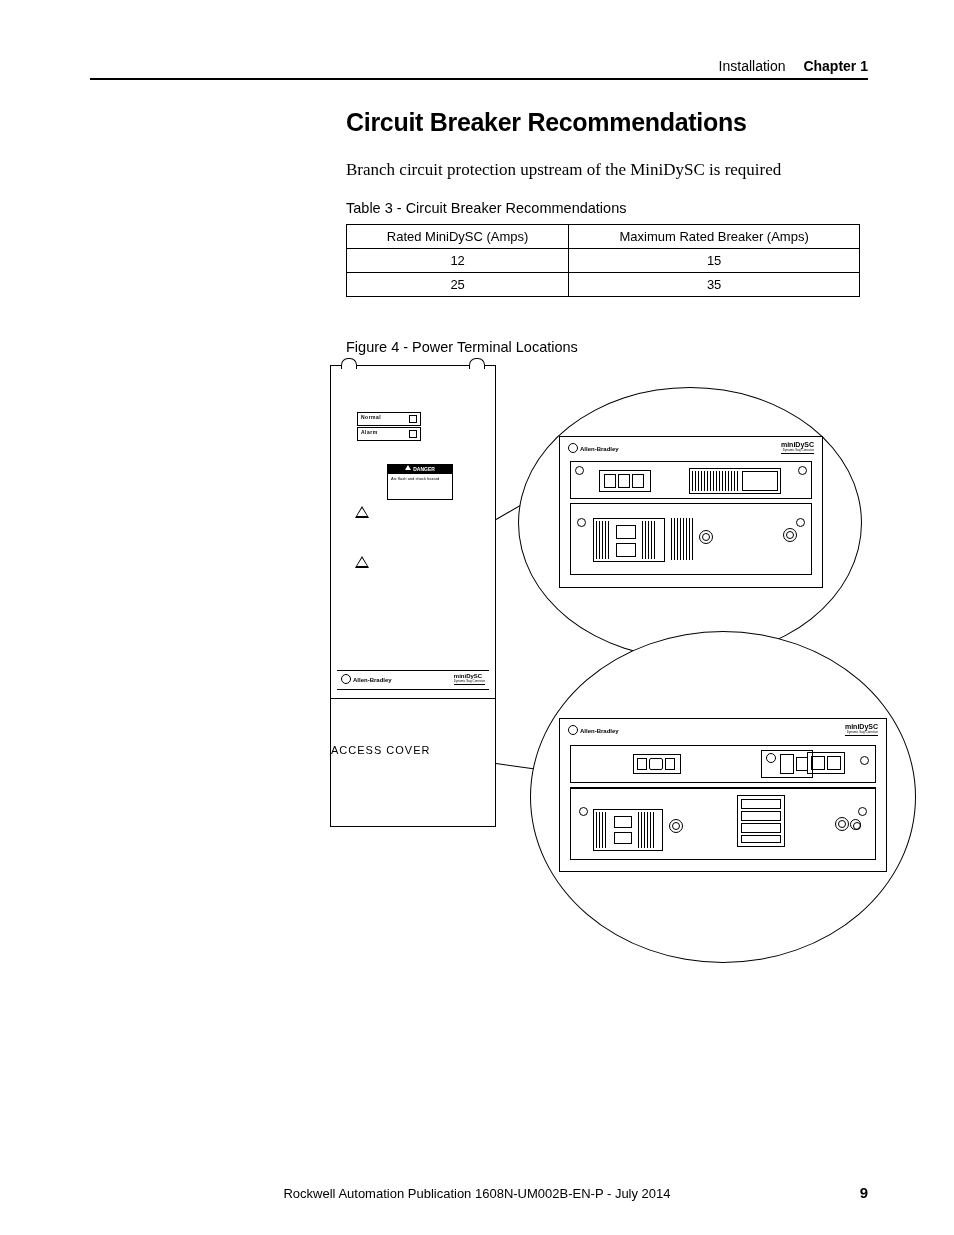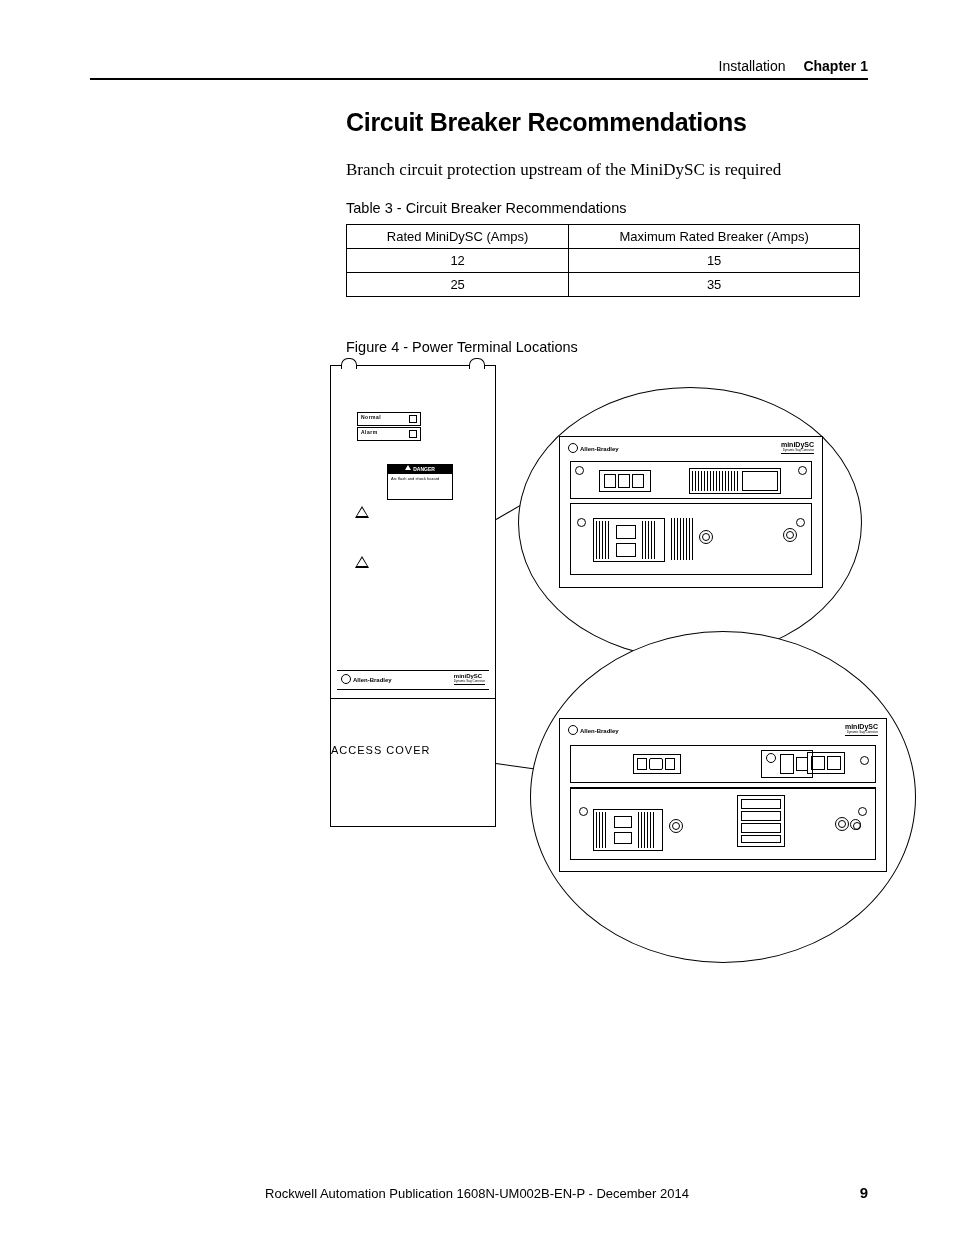--- a/index.html
+++ b/index.html
@@ -323,15 +323,15 @@
 
             <div class="screwg" style="right:26px; top:28px;"></div>
             <div class="screwg" style="right:14px; top:30px; width:9px; height:9px;"></div>
           </div>
         </div>
       </div>
 
     </div>
   </div>
 
-  <div class="footer">Rockwell Automation Publication 1608N-UM002B-EN-P - December 2014</div>
+  <div class="footer">Rockwell Automation Publication 1608N-UM002B-EN-P - July 2014</div>
   <div class="pgno">9</div>
 </div>
 
 </body></html>

